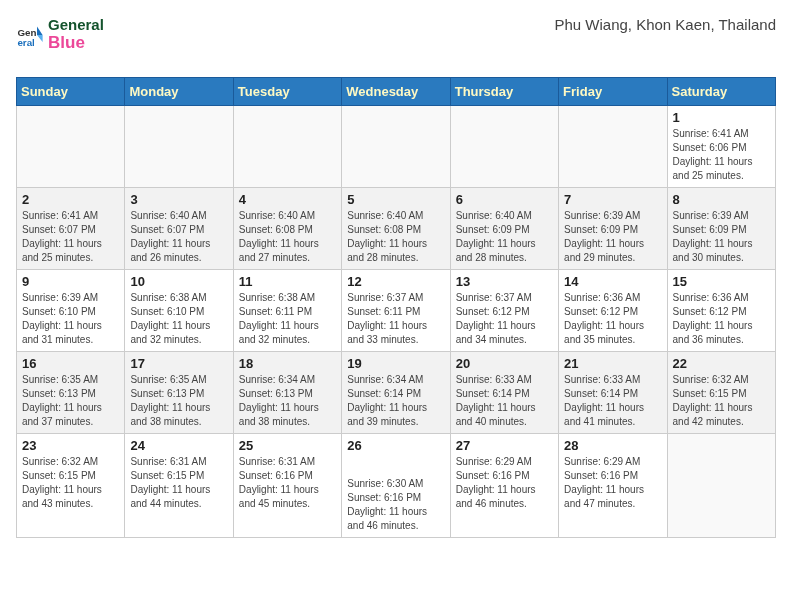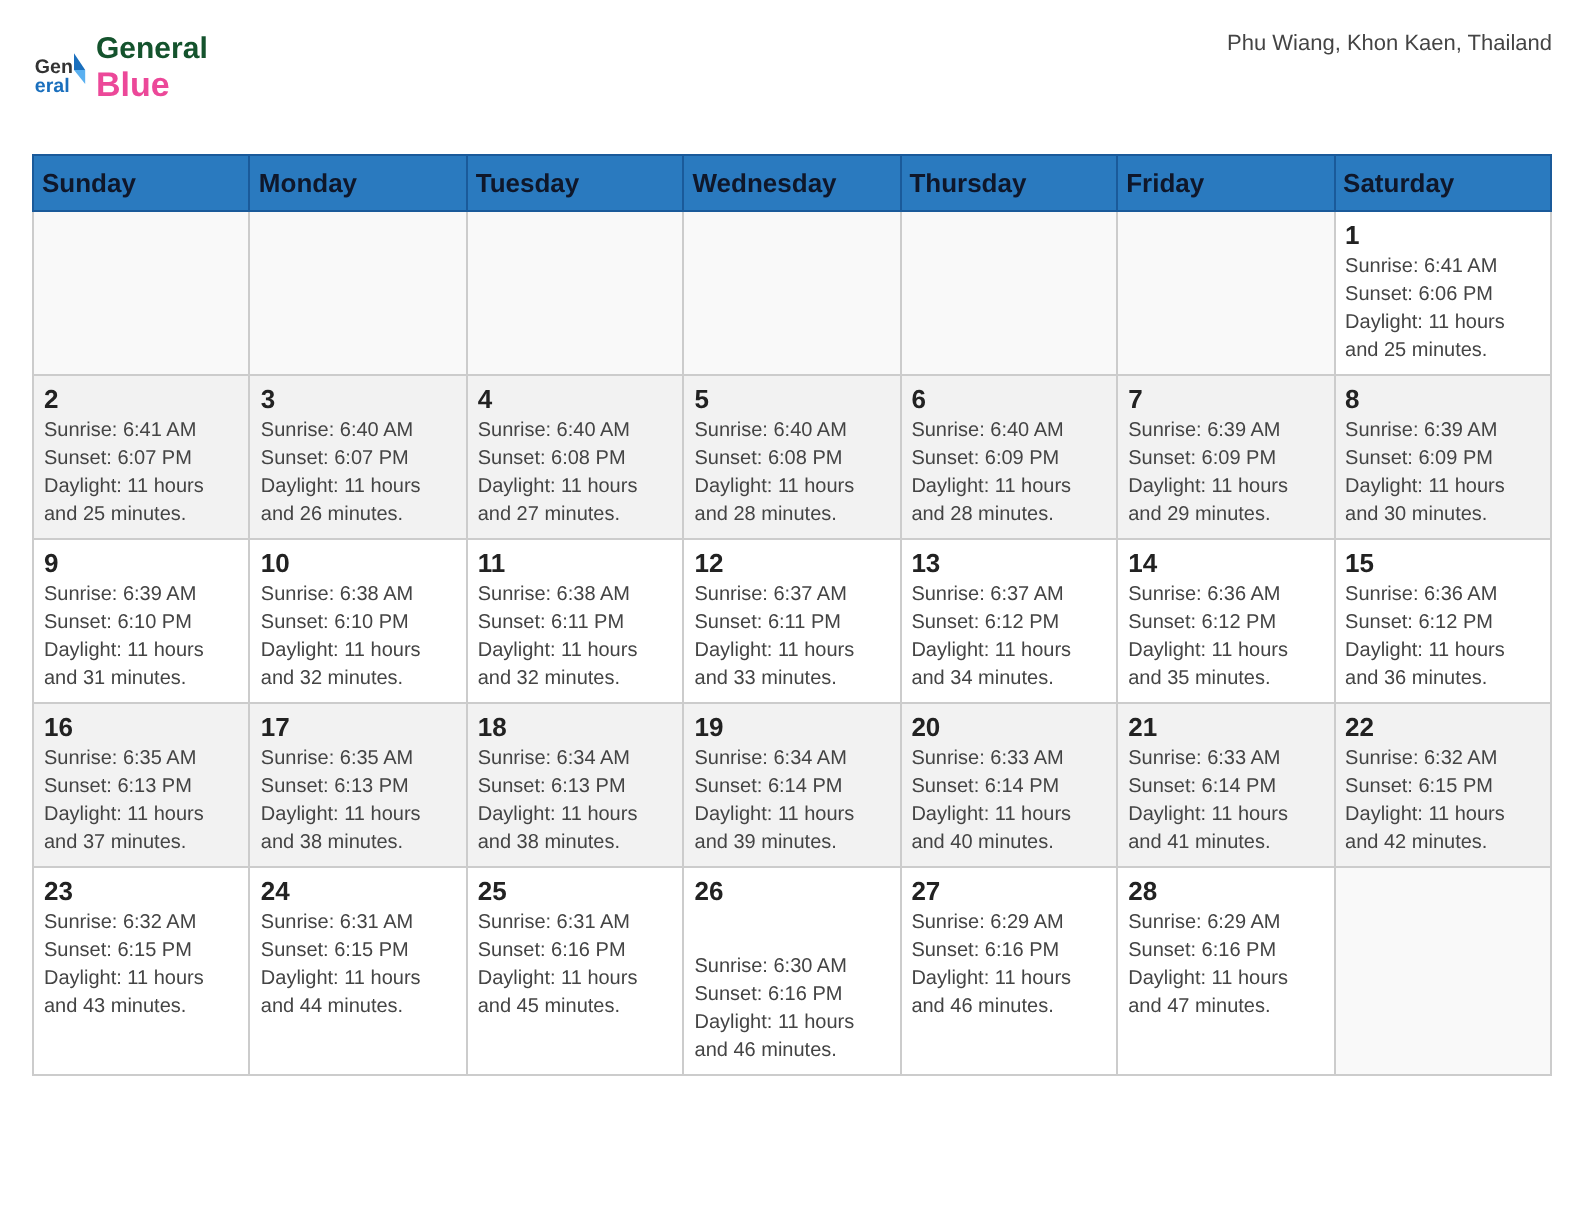--- a/index.html
+++ b/index.html
@@ -27,31 +27,31 @@
     }
     .title-block {
       text-align: right;
     }
     .month-year {
       font-size: 32px;
       font-weight: bold;
       color: #222;
     }
     .location {
-      font-size: 11px;
+      font-size: 15px;
       color: #444;
     }
     .calendar {
       width: 100%;
       border-collapse: collapse;
       border: 1px solid #ccc;
     }
     .calendar th {
       background: #2a7abf;
-      color: #0f172a;
+      color: #fef9c3;
       font-size: 13px;
       padding: 6px 4px;
       text-align: left;
       border: 1px solid #1a5a9a;
     }
     .calendar td {
       border: 1px solid #ccc;
       vertical-align: top;
       padding: 4px 5px;
       font-size: 10.5px;

